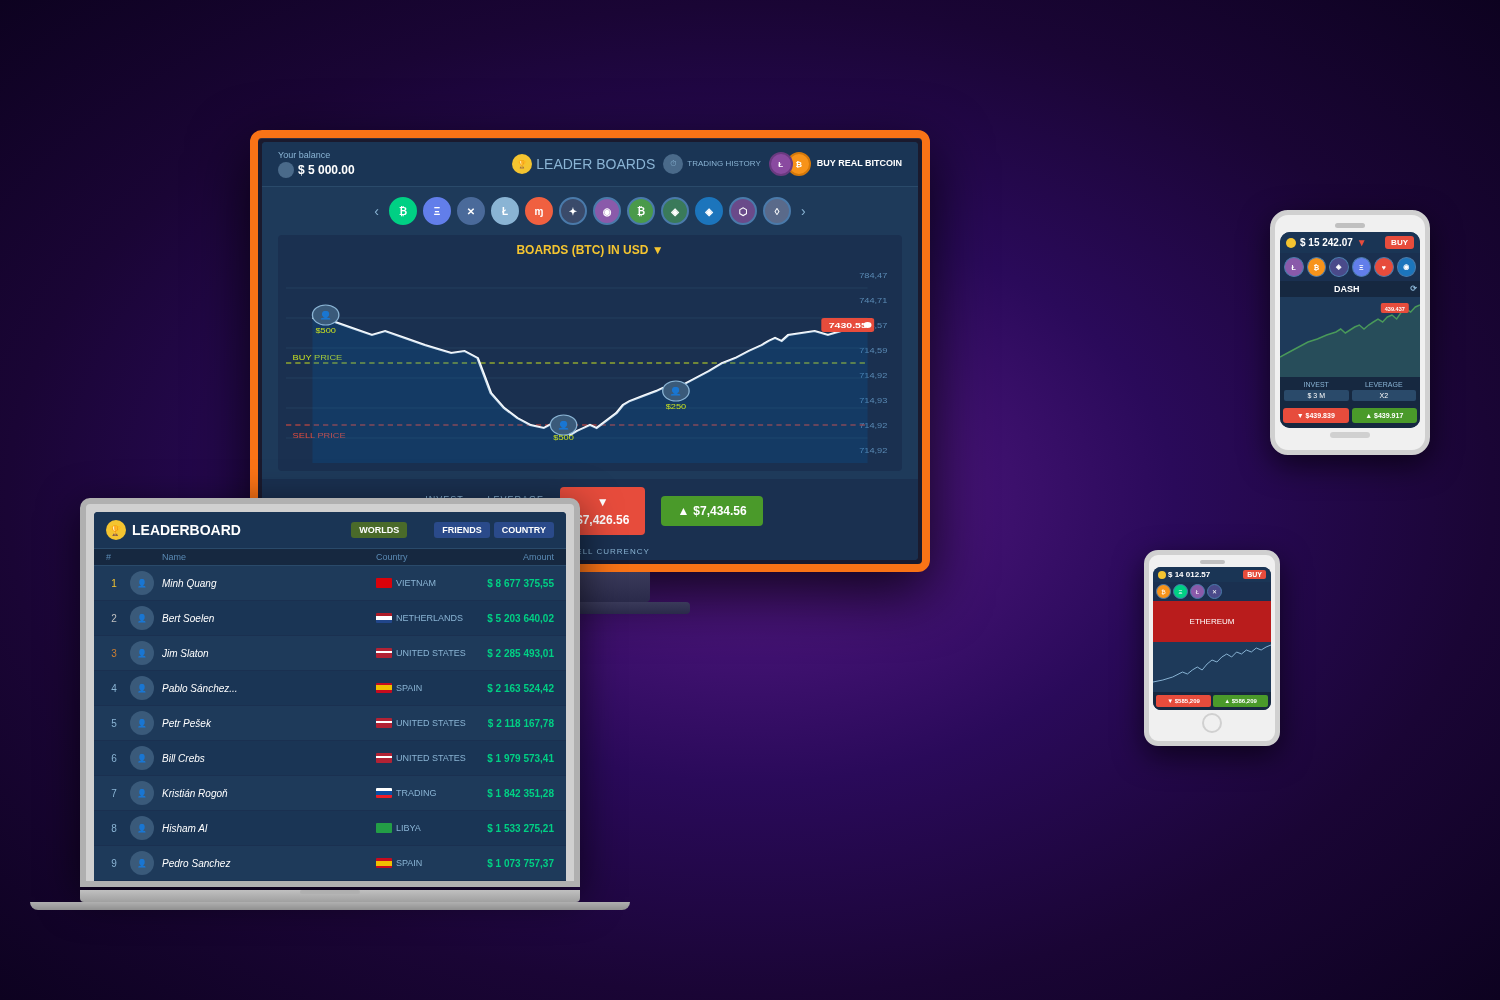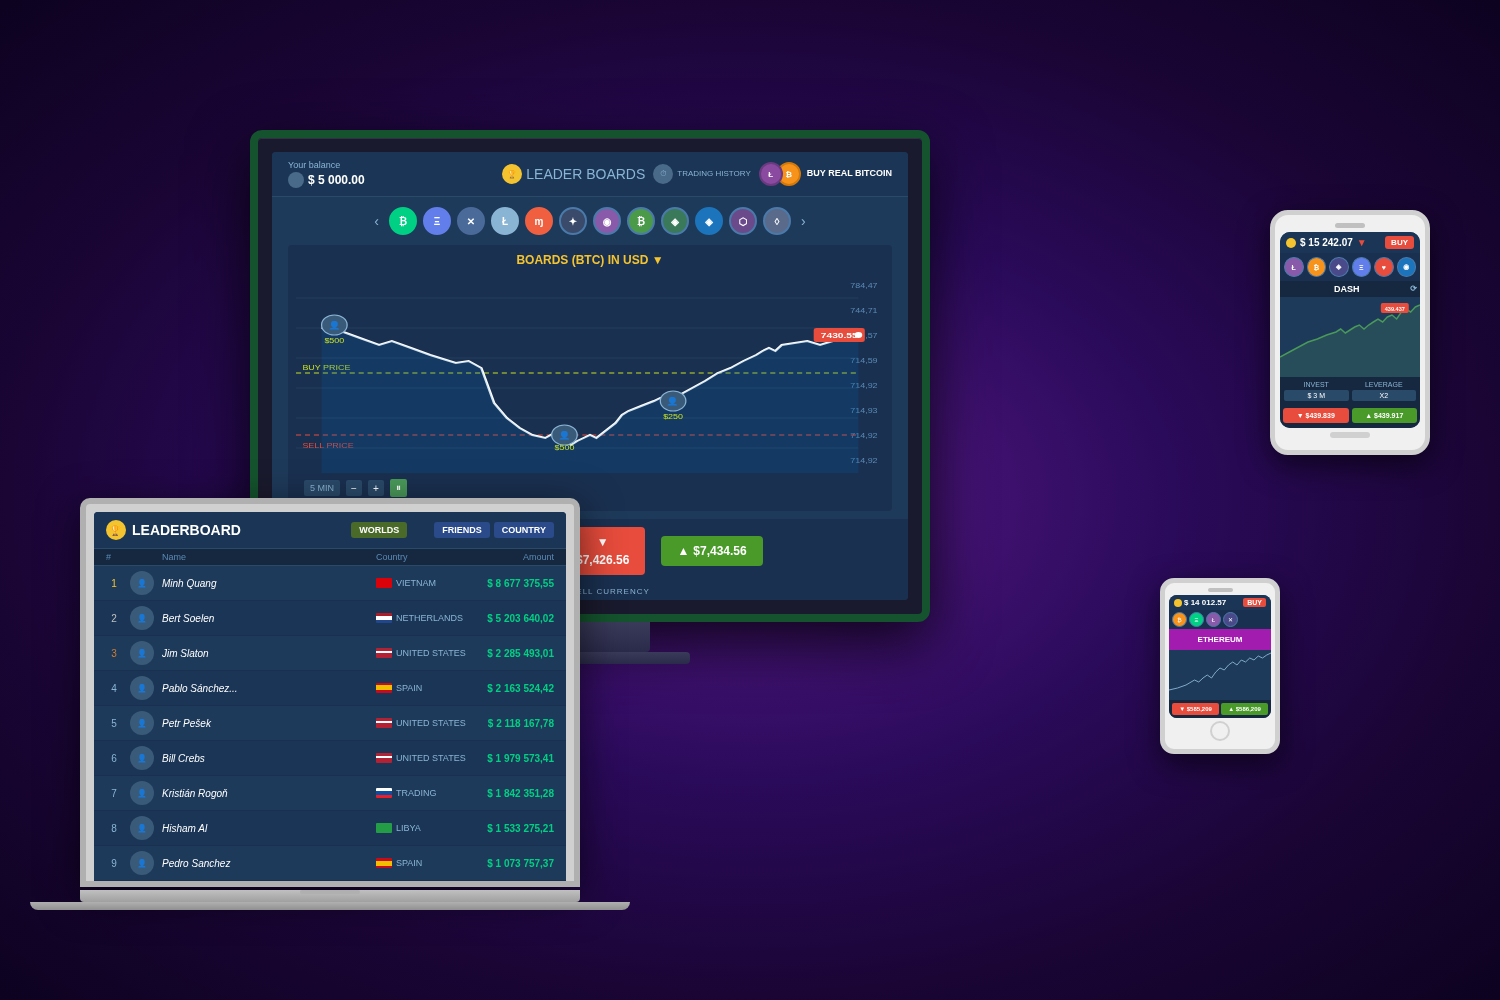--- a/index.html
+++ b/index.html
@@ -30,22 +30,22 @@
       position: absolute;
       top: 80px;
       left: 200px;
       width: 680px;
       z-index: 2;
     }
 
     .monitor-frame {
       background: #1a1a2e;
       border-radius: 12px;
-      border: 8px solid #14532d;
-      padding: 14px;
+      border: 8px solid #f97316;
+      padding: 4px;
       box-shadow: 0 20px 60px rgba(0,0,0,0.8), inset 0 1px 0 rgba(255,255,255,0.1);
     }
 
     .monitor-screen {
       background: #1e3a5a;
       border-radius: 4px;
       overflow: hidden;
       width: 100%;
     }
 
@@ -594,22 +594,22 @@
     .phone-chart {
       height: 80px;
       background: #1e3a5a;
       position: relative;
     }
 
     
     .phone-small {
       position: absolute;
       right: 170px;
-      bottom: 196px;
-      width: 120px;
+      bottom: 204px;
+      width: 136px;
       z-index: 3;
       margin-left: 28px;
     }
 
     .phone-small .phone-frame {
       border-radius: 14px;
       padding: 6px 4px;
     }
 
     
@@ -745,26 +745,20 @@
                 <circle cx="295" cy="128" r="10" class="avatar-circle"></circle>
                 <text x="295" y="131" fill="white" font-size="8" text-anchor="middle">👤</text>
                 <text x="295" y="146" fill="#c8e020" font-size="7" text-anchor="middle">$250</text>
 
                 <rect x="405" y="55" width="40" height="14" rx="2" fill="#e74c3c"></rect>
                 <text x="425" y="65" fill="white" font-size="8" text-anchor="middle" font-weight="bold">7430.55</text>
                 <circle cx="440" cy="62" r="3" fill="white"></circle>
               </svg>
             </div>
 
-            <div class="chart-controls">
-              <button class="time-btn">5 MIN</button>
-              <button class="ctrl-btn">−</button>
-              <button class="ctrl-btn">+</button>
-              <button class="pause-btn">⏸</button>
-            </div>
           </div>
 
           <div class="trade-section">
             <div class="trade-group">
               <span class="trade-label">INVEST</span>
               <div class="trade-select">
                 <span>$250</span>
                 <span>▼</span>
               </div>
             </div>
@@ -1003,21 +997,21 @@
           <button style="background:#e74c3c;color:white;border:none;padding:1px 4px;border-radius:2px;font-size:7px;font-weight:bold;cursor:pointer;">BUY</button>
         </div>
 
         <div style="display:flex;gap:2px;padding:2px 3px;background:#1a3050;">
           <div style="width:15px;height:15px;border-radius:50%;border:1px solid #4a7aaa;background:#f7931a;display:flex;align-items:center;justify-content:center;font-size:6px;color:white;">₿</div>
           <div style="width:15px;height:15px;border-radius:50%;border:1px solid #4a7aaa;background:#00d084;display:flex;align-items:center;justify-content:center;font-size:6px;color:white;">Ξ</div>
           <div style="width:15px;height:15px;border-radius:50%;border:1px solid #4a7aaa;background:#8a5aaa;display:flex;align-items:center;justify-content:center;font-size:6px;color:white;">Ł</div>
           <div style="width:15px;height:15px;border-radius:50%;border:1px solid #4a7aaa;background:#4a4a8a;display:flex;align-items:center;justify-content:center;font-size:6px;color:white;">✕</div>
         </div>
 
-        <div style="text-align:center;padding:6px;font-size:8px;font-weight:bold;color:white;background:#a21caf;">
+        <div style="text-align:center;padding:16px;font-size:8px;font-weight:normal;color:white;background:#b91c1c;">
           <span>ETHEREUM</span>
         </div>
 
         <div style="height:50px;background:#1e3a5a;position:relative;">
           <svg width="100%" height="100%" viewBox="0 0 120 50" preserveAspectRatio="none">
             <polyline points="0,40 10,38 20,35 30,30 35,32 40,28 45,25 50,28 55,22 60,18 65,20 70,15 75,12 80,15 85,10 90,12 95,8 100,10 105,6 110,8 115,5 120,3" fill="none" stroke="#8ab4d4" stroke-width="1"></polyline>
           </svg>
         </div>
 
         <div style="background:#162840;padding:3px;display:flex;gap:2px;">

